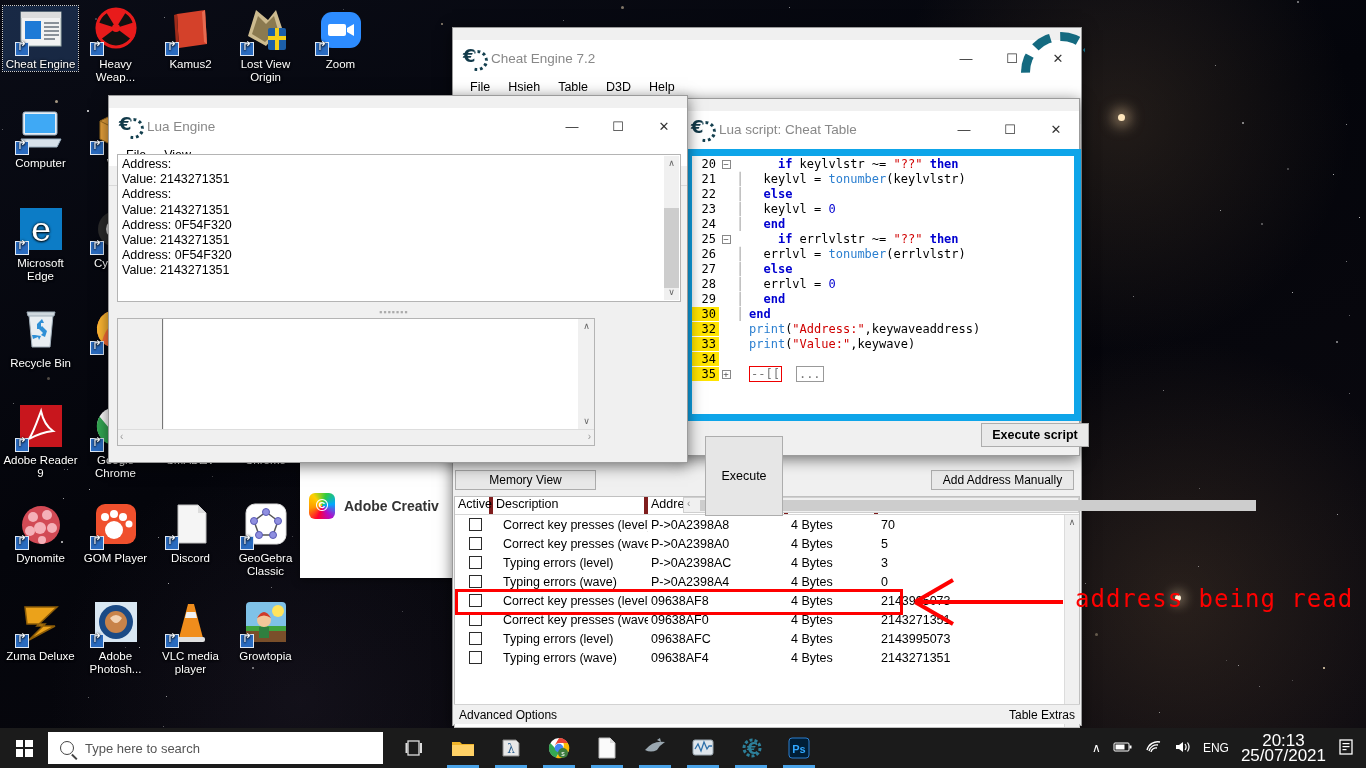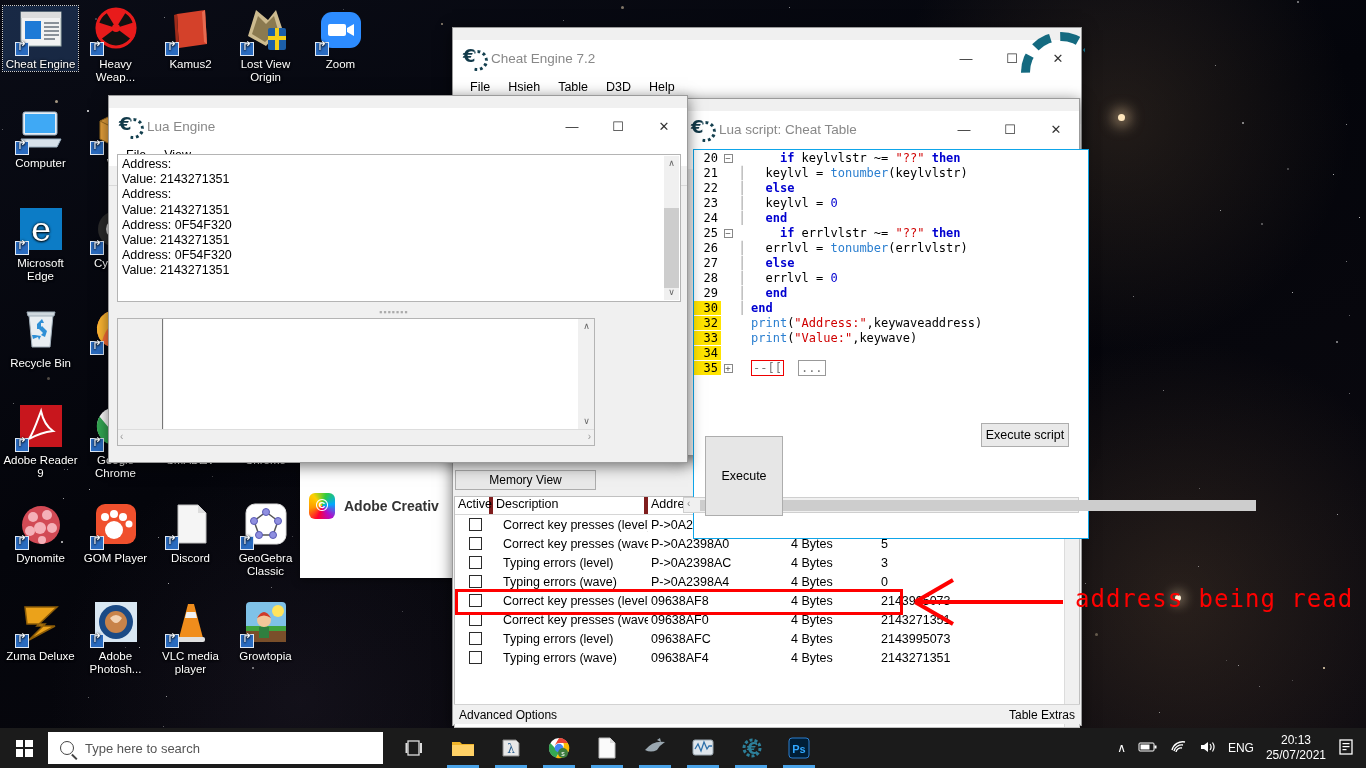--- a/index.html
+++ b/index.html
@@ -150,44 +150,44 @@
   #le-in-hsb { position:absolute; left:0; bottom:0; width:100%; height:16px; background:#f0f0f0;
                border-top:1px solid #ddd; }
   .hsb-l { position:absolute; left:2px; top:1px; font-size:10px; color:#999; }
   .hsb-r { position:absolute; right:3px; top:1px; font-size:10px; color:#999; }
   #btn-execute { position:absolute; left:596px; top:340px; width:78px; height:80px;
                  border:1px solid #adadad; background:#e6e6e6; font-size:12.5px;
                  display:flex; align-items:center; justify-content:center; color:#000; }
 
   
   #lua-script { left:680px; top:98px; width:400px; height:358px; }
-  #ls-code { position:absolute; left:12px; top:50px; width:396px; height:390px;
-             background:#fff; border:1px solid #0ea5e9; overflow:hidden;
+  #ls-code { position:absolute; left:4px; top:50px; width:396px; height:272px;
+             background:#fff; border:7px solid #0ea5e9; overflow:hidden;
              font-family:"DejaVu Sans Mono", monospace; font-size:12px; }
   .codeline { display:flex; height:15px; align-items:center; white-space:pre; }
   .ln { width:27px; text-align:right; padding-right:3px; color:#000;
         font-family:"DejaVu Sans Mono", monospace; font-size:12px; }
   .ln.mark { background:#ffe400; }
   .fold { width:14px; text-align:center; color:#555; font-size:9px; }
   .fold .bx { display:inline-block; width:9px; height:9px; border:1px solid #888;
               line-height:7px; font-size:9px; background:#fff; }
   .guide { width:14px; text-align:center; color:#999; }
   .code-txt { padding-left:2px; }
   .kw  { color:#0000d0; font-weight:bold; }
   .str { color:#d00000; }
   .fn  { color:#2b7fd0; }
   .num { color:#0000d0; }
   .pl  { color:#000; }
   #ls-hsb { position:absolute; left:2px; top:398px; width:396px; height:16px;
             background:#f0f0f0; border:1px solid #cfcfcf; }
   #ls-hsb .thumb { position:absolute; left:16px; top:2px; width:556px; height:11px;
                    background:#cdcdcd; }
-  #btn-exec-script { position:absolute; left:300px; top:324px; width:88px; height:24px;
+  #btn-exec-script { position:absolute; left:300px; top:324px; width:108px; height:24px;
                      border:1px solid #adadad; background:#e9e9e9; font-size:12.5px;
-                     display:flex; align-items:center; justify-content:center; color:#000; }
+                     display:flex; align-items:center; justify-content:center; color:#000;font-weight:bold; }
 
   
   #adobe-pop { position:absolute; left:300px; top:430px; width:175px; height:148px;
                background:#fff; border-radius:0 0 10px 0; box-shadow:0 2px 10px rgba(0,0,0,.4);
                overflow:hidden; }
   #adobe-pop .credits { font-size:10px; color:#666; line-height:13px; padding:4px 6px 0 9px;
                         white-space:nowrap; }
   #adobe-pop .brand { display:flex; align-items:center; gap:9px; padding:46px 0 0 9px; }
   #adobe-pop .cc {
     width:26px; height:26px; border-radius:6px;
@@ -217,21 +217,21 @@
   .mag { width:14px; height:14px; border:1.6px solid #444; border-radius:50%; position:relative; }
   .mag:after { content:""; position:absolute; right:-5px; bottom:-4px; width:7px; height:1.6px;
                background:#444; transform:rotate(45deg); }
   #tasksec { display:flex; align-items:center; gap:0px; margin-left:8px; }
   .tkbtn { width:48px; height:40px; position:relative; display:flex; align-items:center;
            justify-content:center; }
   .tkbtn.active:after { content:""; position:absolute; left:8px; bottom:0; width:32px; height:3px;
                         background:#4aa3e8; }
   #tray { margin-left:auto; display:flex; align-items:center; gap:12px;
           color:#fff; font-size:12px; padding-right:10px; }
-  #clock { text-align:center; line-height:15px; font-size:12px; }
+  #clock { text-align:center; line-height:15px; font-size:17px; }
 </style>
 </head>
 <body>
 
 <div id="desktop">
   <div id="starfield">
       <span class="star" style="left:890px;top:343px;width:2px;height:2px;opacity:0.61;background:#ffffff;"></span>
       <span class="star" style="left:739px;top:88px;width:2px;height:2px;opacity:0.31;background:#ffffff;"></span>
       <span class="star" style="left:388px;top:245px;width:1px;height:1px;opacity:0.63;background:#ffffff;"></span>
       <span class="star" style="left:223px;top:396px;width:2px;height:2px;opacity:0.49;background:#ffffff;"></span>

